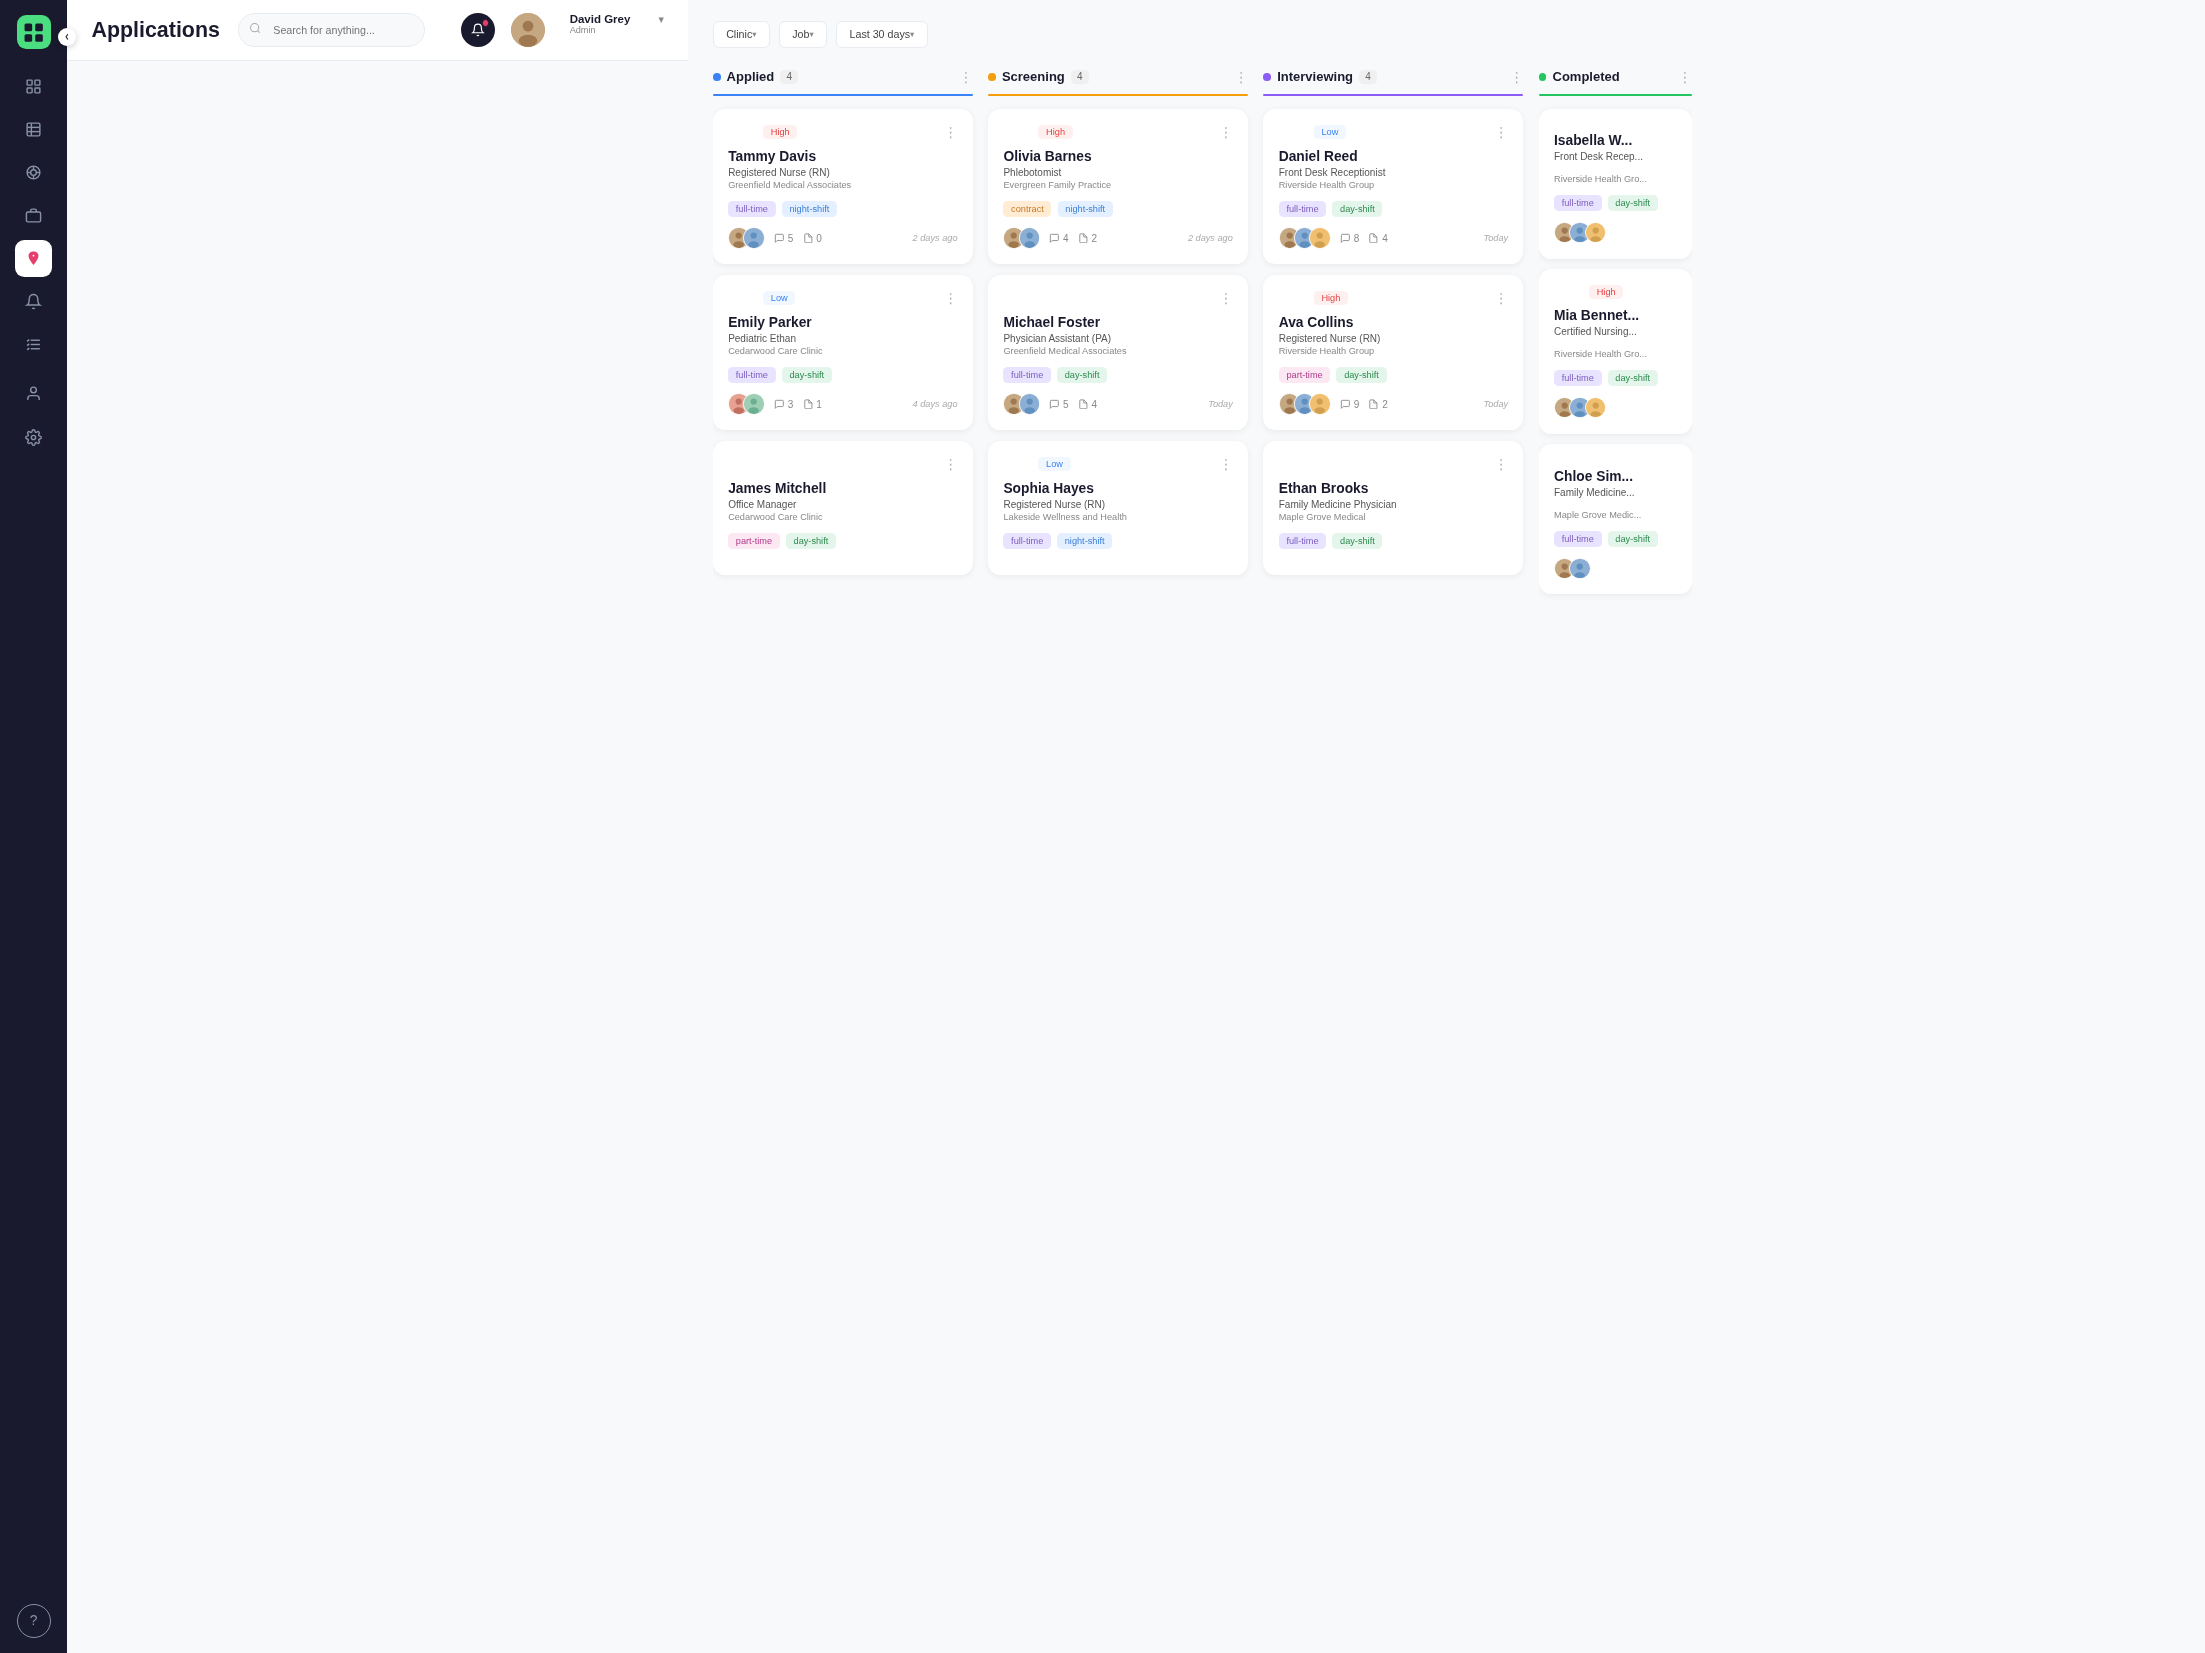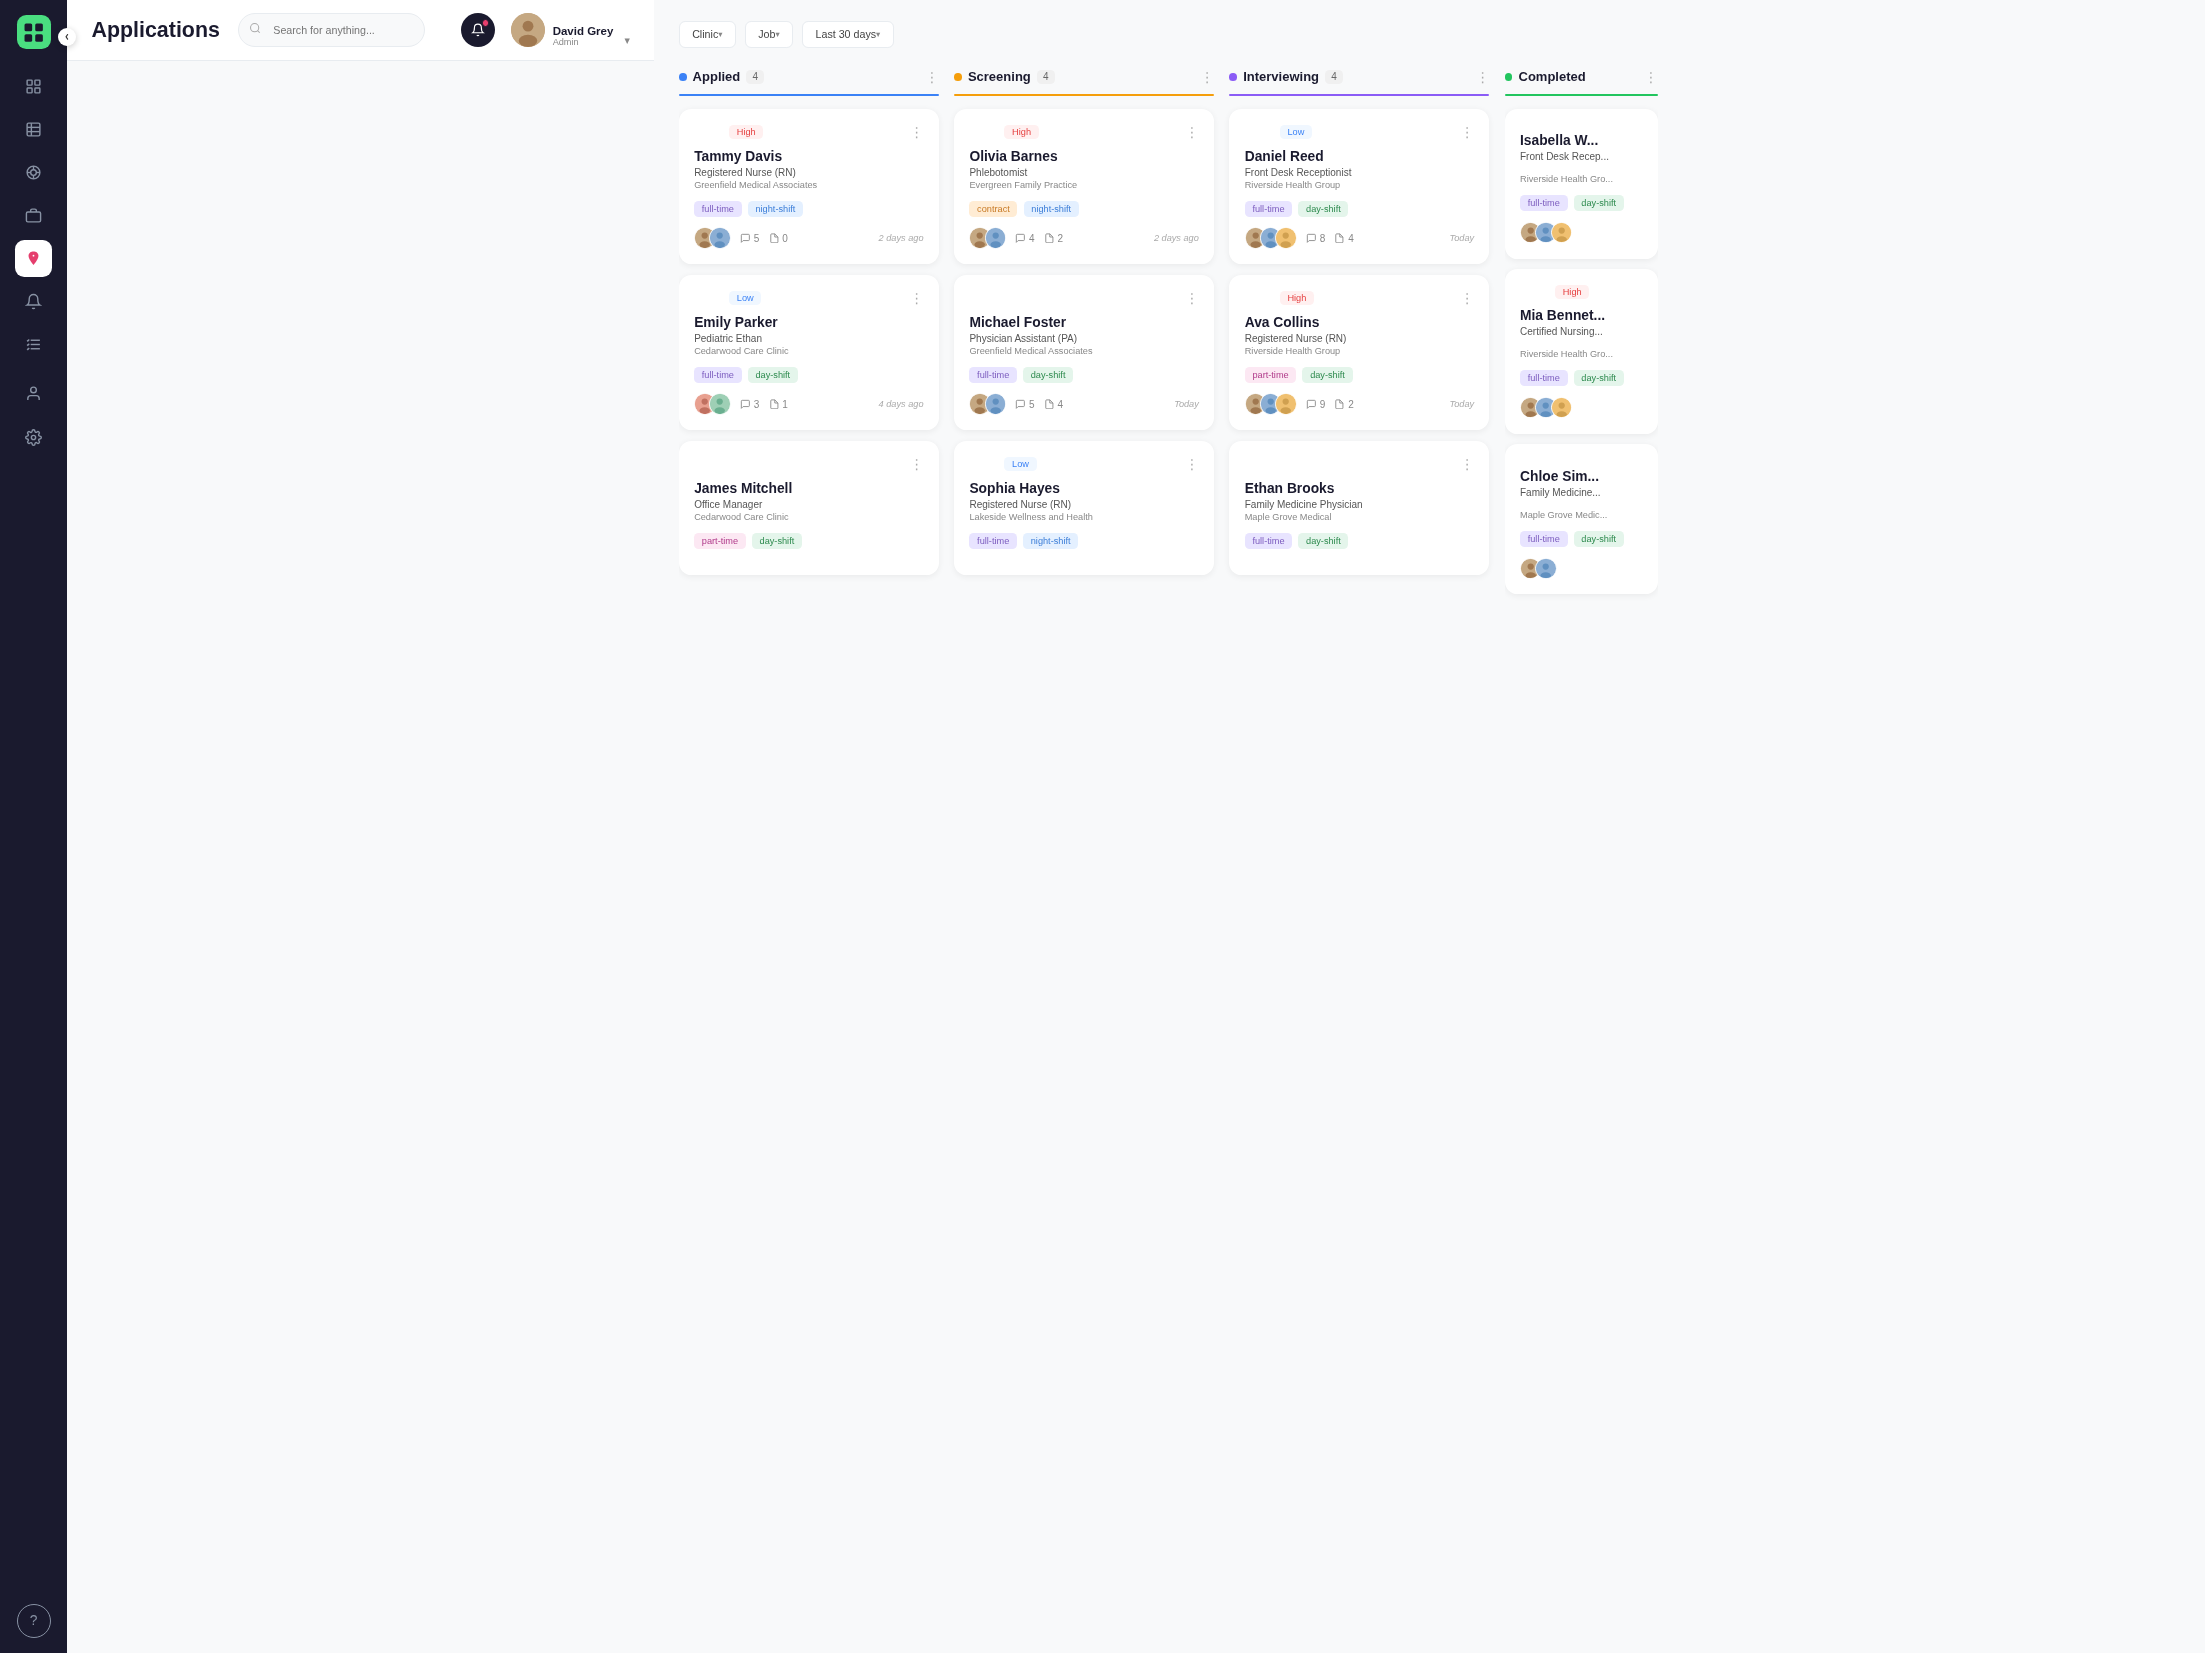--- a/index.html
+++ b/index.html
@@ -129,22 +129,22 @@
     .notif-dot {
       width: 7.7px; height: 7.7px;
       background: #e53e6d;
       border-radius: 50%;
       position: absolute;
       top: 6.1px; right: 6.1px;
       border: 1.5px solid #1a1a2e;
     }
     .user-info {
       display: flex;
-      align-items: flex-end;
-      gap: 8px;
+      align-items: flex-start;
+      gap: 25px;
       cursor: pointer;
     }
     .avatar {
       width: 34px; height: 34px;
       border-radius: 50%;
       background: #c5a882;
       overflow: hidden;
       display: flex; align-items: center; justify-content: center;
       font-size: 13.8px;
       color: white;

